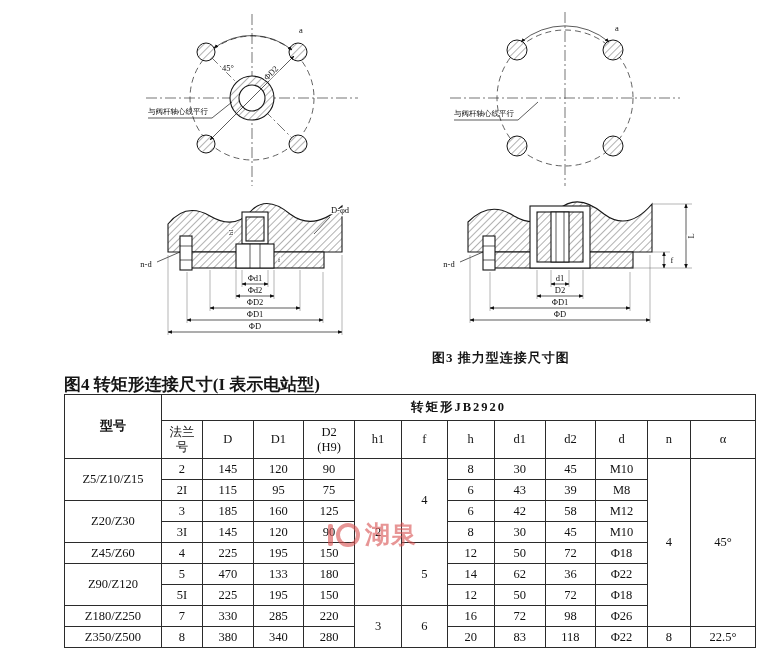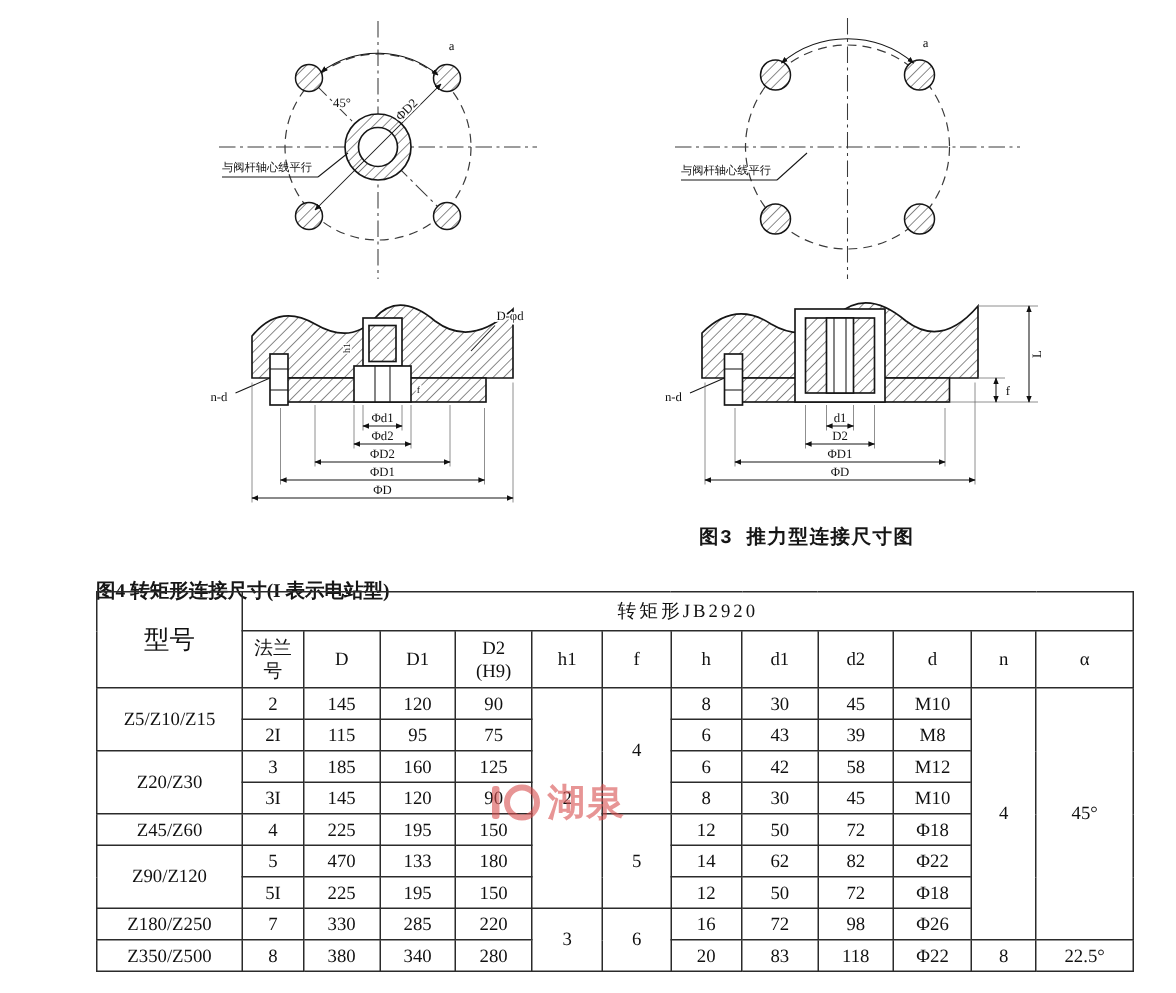--- a/index.html
+++ b/index.html
@@ -23,36 +23,36 @@
   .ext  { stroke: #6a6a6a; stroke-width: .5; }
   .thin { stroke: #161616; stroke-width: .7; }
   .lbl  { font-family: "Liberation Serif", serif; font-size: 8.5px; fill: #111;
           text-anchor: middle; paint-order: stroke; stroke: #fff; stroke-width: 2.5px; }
   .tiny { font-family: "Liberation Serif", serif; font-size: 6.5px; fill: #111; text-anchor: middle;
           paint-order: stroke; stroke: #fff; stroke-width: 2px; }
   .note { font-family: "Liberation Serif", serif; font-size: 7.5px; fill: #111; }
 
   .caption { position: absolute; font-weight: bold; font-size: 13px; letter-spacing: 1px; }
   .caption.fig2 { left: 152px; top: 349px; }
-  .caption.fig3 { left: 466px; top: 349px; font-family: Liberation Mono, monospace; }
-  .table-title { position: absolute; left: 64px; top: 373px; font-weight: bold; font-size: 13px; margin-top: 12px; }
+  .caption.fig3 { left: 432px; top: 349px; }
+  .table-title { position: absolute; left: 64px; top: 373px; font-weight: bold; font-size: 17px; }
 
   .spec-table {
     position: absolute; left: 64px; top: 394px; width: 692px;
     border-collapse: collapse; table-layout: fixed;
     font-size: 12.5px; color: #111;
   }
   .spec-table th, .spec-table td {
     border: 1px solid #2b2b2b; text-align: center; vertical-align: middle;
     padding: 0 2px; height: 21px; font-weight: normal; line-height: 1.15;
   }
-  .spec-table thead tr:first-child th { height: 26px; }
+  .spec-table thead tr:first-child th { height: 26px; font-weight: bold; }
   .spec-table thead tr:last-child th { height: 38px; white-space: pre-line; }
   .group-h { font-weight: bold; letter-spacing: 2px; }
-  .model-h { font-size: 17px; }
+  .model-h { font-size: 13px; }
 
   .watermark {
     position: absolute; left: 326px; top: 470px; z-index: 5;
     display: flex; align-items: center; gap: 3px;
     opacity: .6; pointer-events: none; margin-top: 48px;
   }
   .wm-text { color: #d84f4f; font-weight: bold; font-size: 25px;
              font-family: "Liberation Sans", sans-serif; letter-spacing: 1px; }
 </style>
 </head>
@@ -315,21 +315,21 @@
           <td>Φ18</td>
         </tr>
         <tr>
           <td rowspan="2">Z90/Z120</td>
           <td>5</td>
           <td>470</td>
           <td>133</td>
           <td>180</td>
           <td>14</td>
           <td>62</td>
-          <td>82</td>
+          <td>36</td>
           <td>Φ22</td>
         </tr>
         <tr>
           <td>5I</td>
           <td>225</td>
           <td>195</td>
           <td>150</td>
           <td>12</td>
           <td>50</td>
           <td>72</td>

